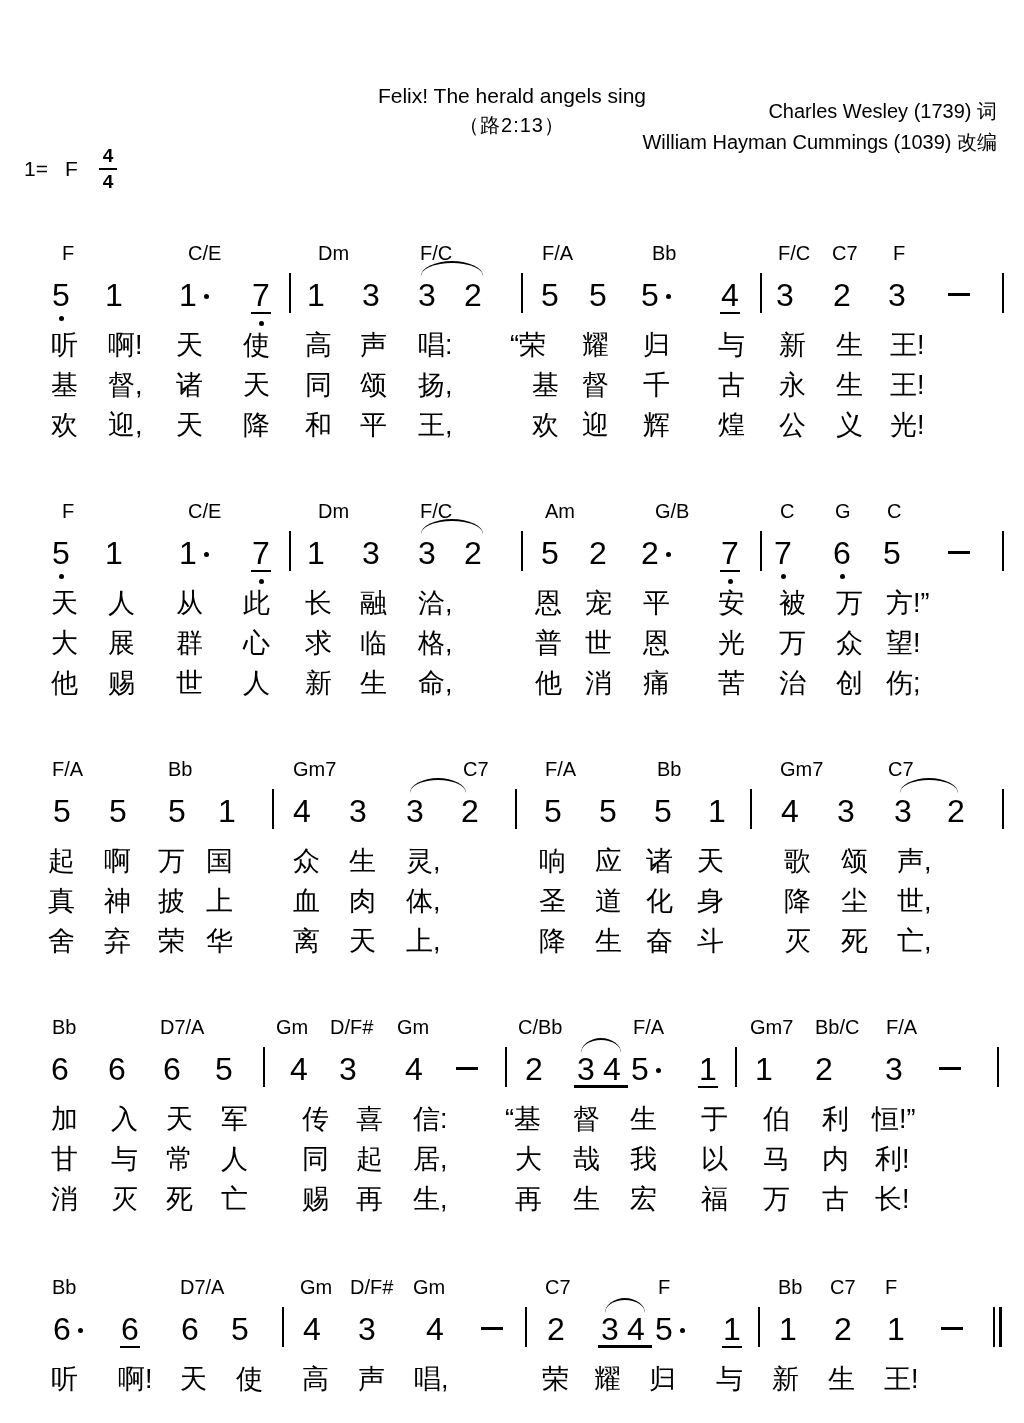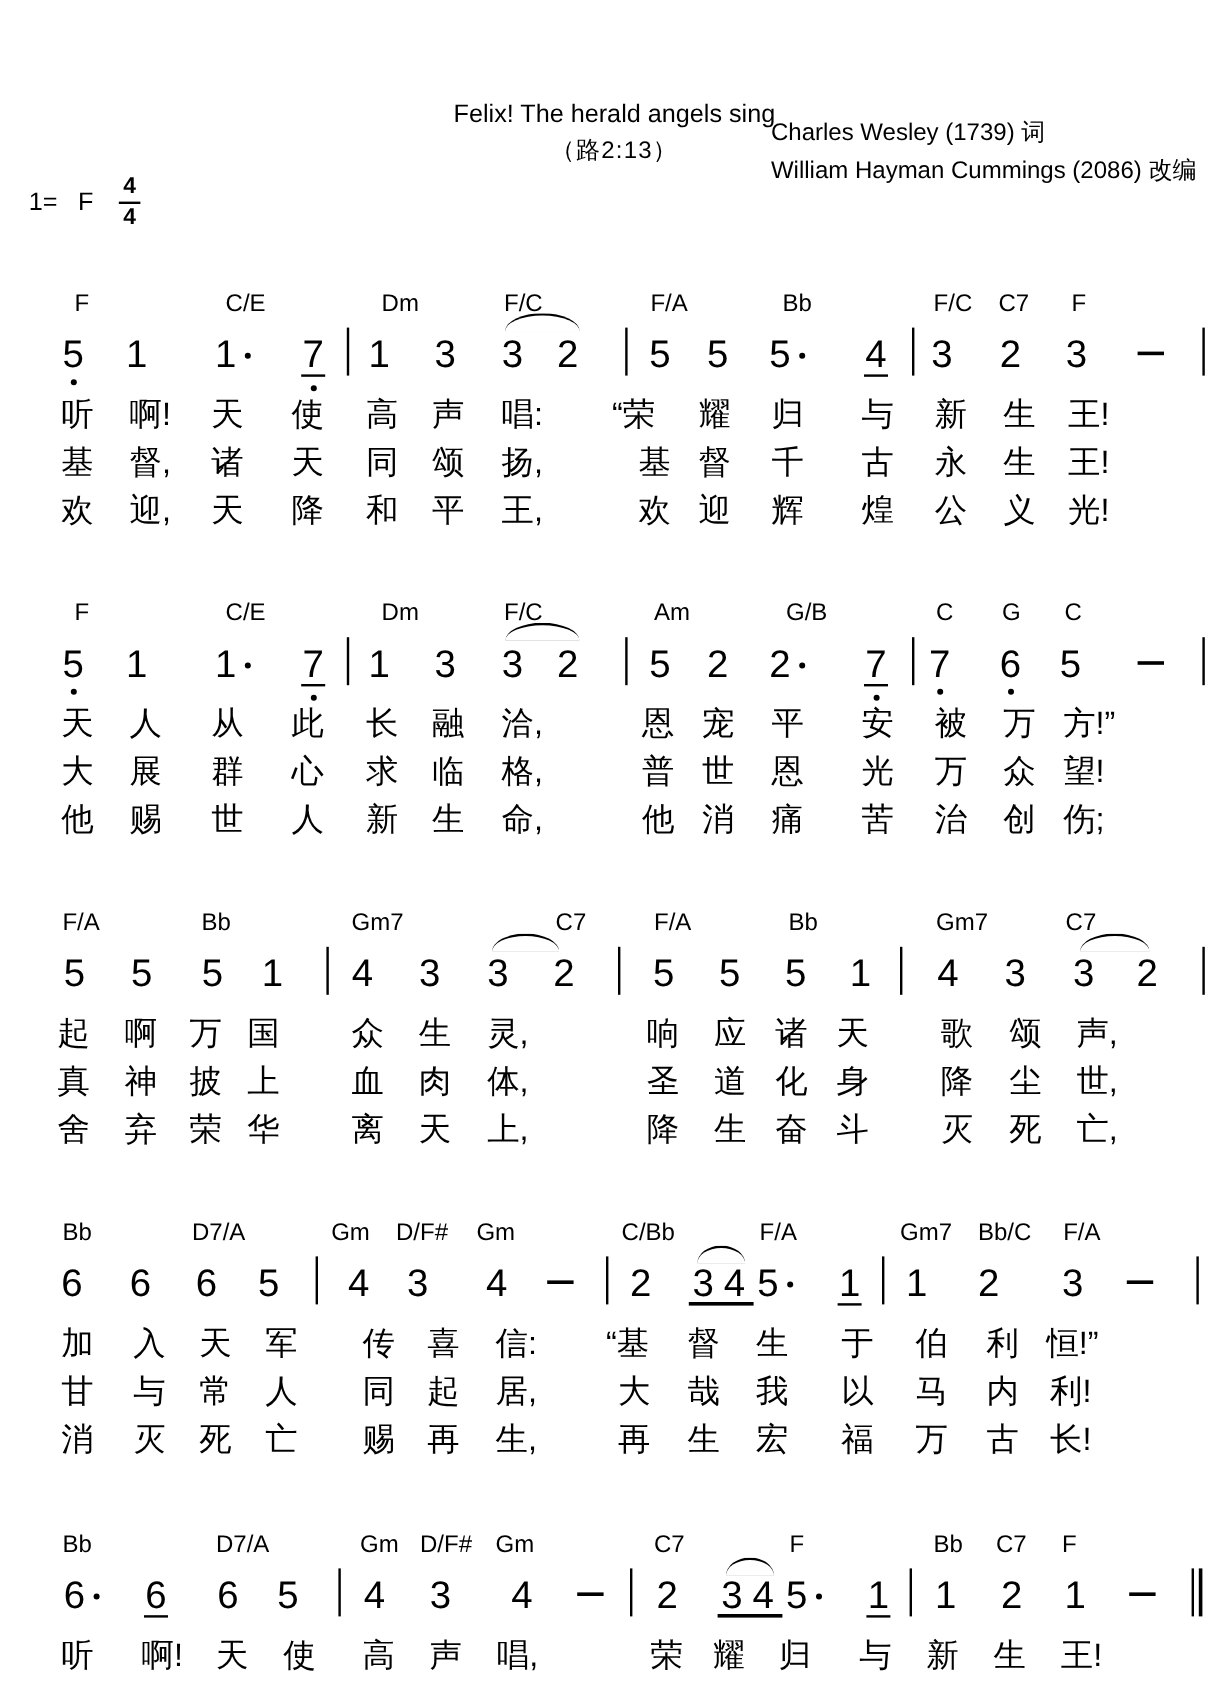--- a/index.html
+++ b/index.html
@@ -4,21 +4,21 @@
 <style>
   html,body{margin:0;padding:0;}
   body{width:1024px;height:1423px;background:#ffffff;position:relative;overflow:hidden;
        font-family:"Liberation Sans",sans-serif;color:#000;}
   .page{position:absolute;left:0;top:0;width:1024px;height:1423px;background:#fff;}
 
   .title{position:absolute;top:26px;left:0;width:1024px;text-align:center;
          font-size:46px;font-weight:900;letter-spacing:3px;line-height:1.1;margin:0;}
   .subtitle{position:absolute;top:84px;left:0;width:1024px;text-align:center;font-size:21px;}
   .scripture{position:absolute;top:112px;left:0;width:1024px;text-align:center;font-size:20px;letter-spacing:1px;}
-  .credits{position:absolute;top:96px;right:27px;font-size:20px;line-height:31px;}
+  .credits{position:absolute;top:96px;right:27px;text-align:right;font-size:20px;line-height:31px;}
   .keysig{position:absolute;left:24px;top:143px;height:52px;display:flex;align-items:center;font-size:21px;}
   .keysig .knote{margin-left:17px;}
   .frac{display:inline-flex;flex-direction:column;align-items:center;margin-left:21px;
         font-size:19px;font-weight:bold;line-height:1.15;}
   .frac .ftop{border-bottom:2px solid #000;padding:0 4px 1px;}
   .frac .fbot{padding-top:1px;}
 
   .system{position:absolute;left:0;width:1024px;height:212px;}
   .chord{position:absolute;top:0;font-size:20px;line-height:22px;white-space:nowrap;}
   .note{position:absolute;top:36px;width:24px;height:34px;line-height:34px;
@@ -49,21 +49,21 @@
     <span>1=</span>
     <span class="knote">F</span>
     <span class="frac">
       <span class="ftop">4</span>
       <span class="fbot">4</span>
     </span>
   </div>
 
   <div class="credits">
     <div>Charles Wesley (1739) 词</div>
-    <div>William Hayman Cummings (2086) 改编</div>
+    <div>William Hayman Cummings (1039) 改编</div>
   </div>
 
   <div id="systems-root">
       <div class="system" style="top: 242px;">
         <span class="chord" style="left: 62px;">F</span>
         <span class="chord" style="left: 188px;">C/E</span>
         <span class="chord" style="left: 318px;">Dm</span>
         <span class="chord" style="left: 420px;">F/C</span>
         <span class="chord" style="left: 542px;">F/A</span>
         <span class="chord" style="left: 652px;">Bb</span>

